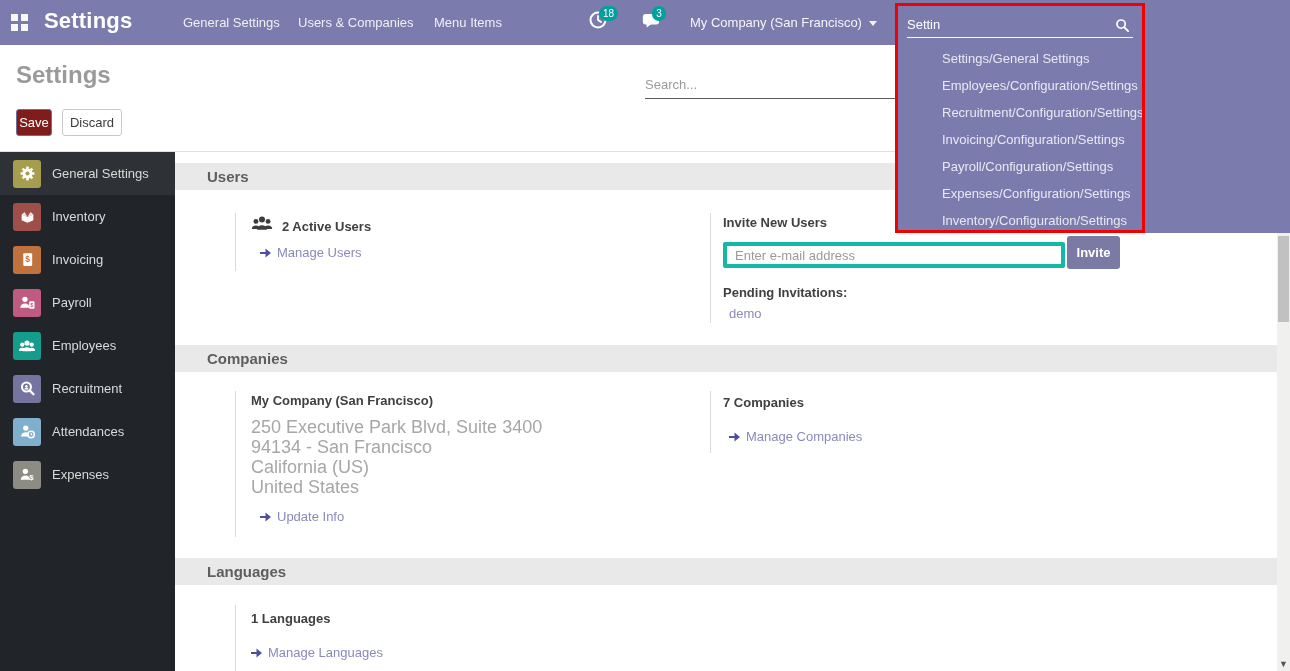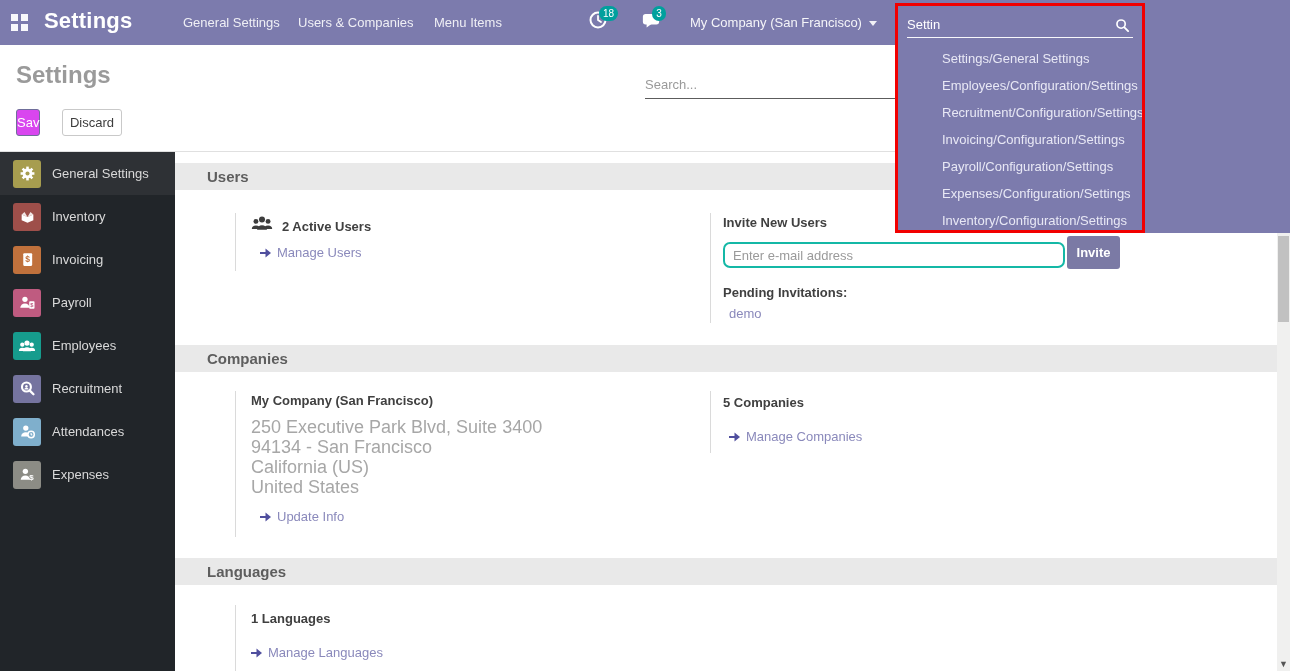--- a/index.html
+++ b/index.html
@@ -33,21 +33,21 @@
   .search-input { display:block; width:226px; margin:6px 9px 0 9px; height:26px; background:transparent; border:none;
     border-bottom:1px solid rgba(255,255,255,.95); outline:none; color:#fff; font-size:13px; font-family:"Liberation Sans",sans-serif; }
   .search-glass { position:absolute; right:12px; top:12px; }
   .results { list-style:none; margin-top:7px; }
   .results li { height:27px; line-height:27px; padding-left:24px; color:#e8e8f5; font-size:13px; cursor:pointer; white-space:nowrap; overflow:hidden;margin-left:20px; }
 
   
   .control-panel { position:absolute; left:0; top:45px; width:1290px; height:107px; background:#fff; border-bottom:1px solid #e0e0e0; }
   .page-title { position:absolute; left:16px; top:16px; font-size:24px; font-weight:bold; color:#9a9a9a; }
   .btn { position:absolute; top:64px; height:27px; font-size:13px; border-radius:3px; cursor:pointer; font-family:"Liberation Sans",sans-serif; }
-  .btn-save { left:16px; width:24px; background:#d946ef; color:#fff; border:1px solid #6f6e9a; }
+  .btn-save { left:16px; width:36px; background:#7f1d1d; color:#fff; border:1px solid #6f6e9a; }
   .btn-discard { left:62px; width:60px; background:#fff; color:#3c3c3c; border:1px solid #c9c9c9; }
   .cp-search { position:absolute; left:645px; top:26px; width:250px; height:28px; border:none; border-bottom:1px solid #5c5c5c;
     font-size:13px; color:#555; outline:none; font-family:"Liberation Sans",sans-serif; background:transparent; }
   .cp-search::placeholder { color:#9a9a9a; }
 
   
   .sidebar { position:absolute; left:0; top:152px; width:175px; height:519px; background:#212529; z-index:5; }
   .side-item { position:relative; height:43px; display:flex; align-items:center; padding-left:13px; cursor:pointer; }
   .side-item.active { background:rgba(255,255,255,.06); }
   .tile { width:28px; height:28px; border-radius:3px; flex:0 0 28px; display:flex; align-items:center; justify-content:center; }
@@ -65,21 +65,21 @@
   .link svg { margin-right:5px; vertical-align:-1px; }
   .muted { font-size:18px; color:#a7a7a7; line-height:20px; white-space:nowrap; }
 
   .users-left { left:60px; top:61px; width:420px; height:58px; }
   .users-left .head { position:absolute; left:15px; top:2px; display:flex; align-items:center; }
   .users-left .head svg { margin-right:9px; }
   .users-left .lnk { position:absolute; left:24px; top:32px; }
 
   .users-right { left:535px; top:61px; width:560px; height:110px;text-decoration:underline; }
   .users-right .head { position:absolute; left:12px; top:2px; }
-  .email-input { position:absolute; left:12px; top:29px; width:342px; height:26px; border:2px solid #14b8a6; border-radius:7px;
+  .email-input { position:absolute; left:12px; top:29px; width:342px; height:26px; border:4px solid #14b8a6; border-radius:2px;
     padding:0 8px; font-size:13px; color:#555; outline:none; font-family:"Liberation Sans",sans-serif; }
   .email-input::placeholder { color:#9a9a9a; }
   .invite-btn { position:absolute; left:356px; top:23px; width:53px; height:33px; background:#7b7aa5; color:#fff;
     font-size:13px; font-weight:bold; border:none; border-radius:3px; cursor:pointer; font-family:"Liberation Sans",sans-serif; }
   .pending { position:absolute; left:12px; top:72px; }
   .demo-link { position:absolute; left:18px; top:93px; }
 
   .comp-left { left:60px; top:239px; width:460px; height:146px; }
   .comp-left .name { position:absolute; left:15px; top:2px; }
   .comp-left .addr { position:absolute; left:15px; top:26px; }
@@ -315,21 +315,21 @@
       </div>
       <div class="lnk link">
         <svg width="12" height="10" viewBox="0 0 12 10">
             <path d="M0 5 H7" stroke="#504f9e" stroke-width="2"></path>
             <path d="M5.5 .6 L11 5 L5.5 9.4 Z" fill="#504f9e"></path>
           </svg><span>Update Info</span>
       </div>
     </div>
 
     <div class="setting-box comp-right">
-      <div class="head bold-label">5 Companies</div>
+      <div class="head bold-label">7 Companies</div>
       <div class="lnk link">
         <svg width="12" height="10" viewBox="0 0 12 10">
             <path d="M0 5 H7" stroke="#504f9e" stroke-width="2"></path>
             <path d="M5.5 .6 L11 5 L5.5 9.4 Z" fill="#504f9e"></path>
           </svg><span>Manage Companies</span>
       </div>
     </div>
 
     <div class="band band-languages">
       <span>Languages</span>

